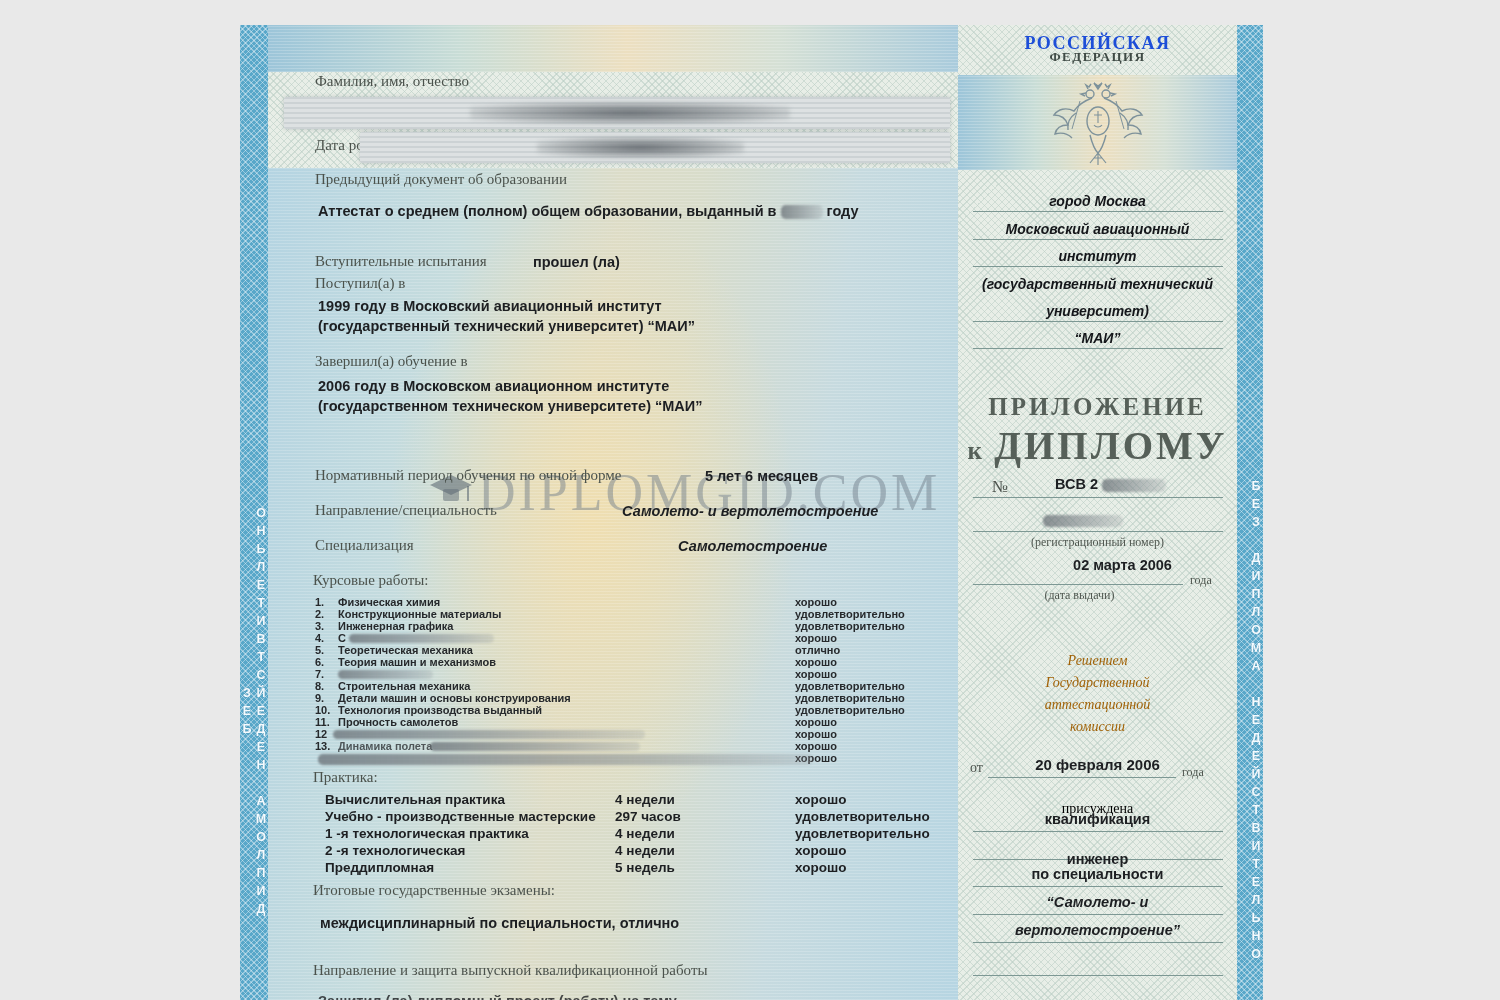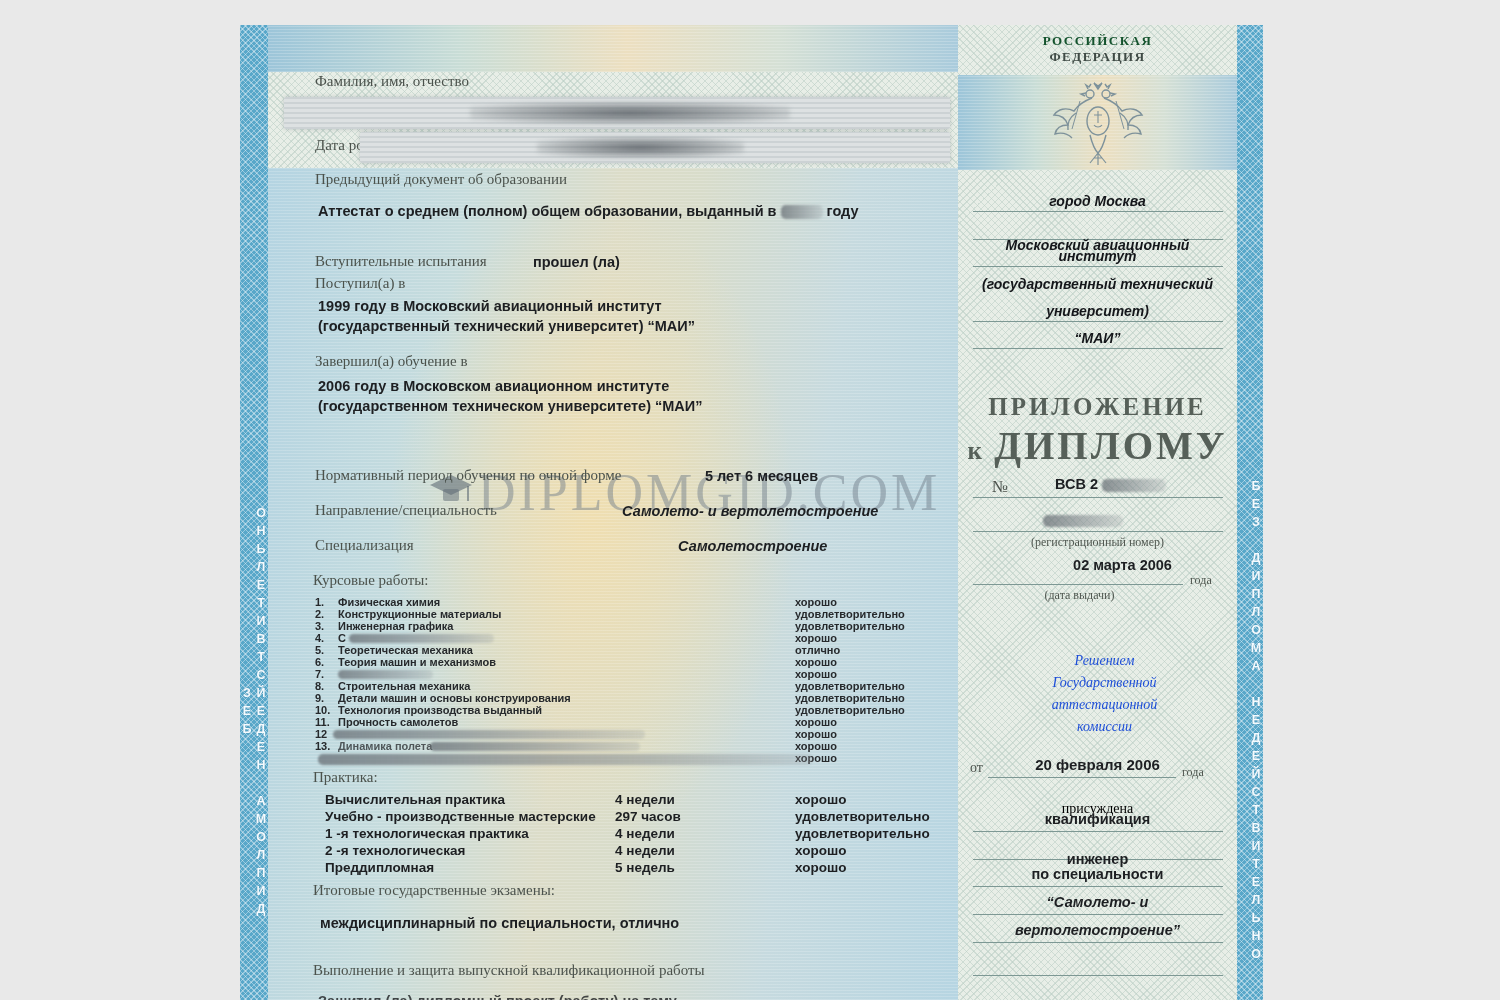--- a/index.html
+++ b/index.html
@@ -85,21 +85,21 @@
   .pr-row{position:absolute;left:78px;width:640px;height:16px;z-index:3;}
   .pr-name{position:absolute;left:0;top:0;font-weight:bold;font-size:13.5px;color:#1d1f22;white-space:nowrap;padding-left:7px;}
   .pr-dur{position:absolute;left:297px;top:0;font-weight:bold;font-size:13.5px;color:#1d1f22;white-space:nowrap;}
   .pr-grade{position:absolute;left:477px;top:0;font-weight:bold;font-size:13.5px;color:#1d1f22;white-space:nowrap;}
   
   .rc{position:absolute;left:718px;width:279px;text-align:center;z-index:3;}
   .rc-line{position:absolute;left:730px;width:255px;text-align:center;z-index:3;}
   .underline{position:absolute;left:733px;width:250px;border-bottom:1px solid #7d9894;z-index:2;}
   .inst{font-weight:bold;font-style:italic;font-size:14px;color:#14161a;}
   .title-ser{font-family:"Liberation Serif",serif;color:#566059;letter-spacing:3px;font-weight:600;}
-  .dec{font-family:"Liberation Serif",serif;font-style:italic;color:#1d4ed8;font-size:14px;padding-left:7px;}
+  .dec{font-family:"Liberation Serif",serif;font-style:italic;color:#a16207;font-size:14px;}
   
   #watermark{
     position:absolute;left:188px;top:438px;z-index:2;white-space:nowrap;
     font-family:"Liberation Serif",serif;font-size:52px;letter-spacing:3px;
     color:rgba(112,126,138,.48);display:flex;align-items:center;gap:4px;
   }
 </style>
 </head>
 <body>
 
@@ -256,24 +256,24 @@
     <span class="pr-grade">хорошо</span>
   </div>
   <div class="pr-row" style="top:835px;">
     <span class="pr-name">Преддипломная</span>
     <span class="pr-dur">5 недель</span>
     <span class="pr-grade">хорошо</span>
   </div>
 
   <div class="abs ser" style="left:73px;top:857px;">Итоговые государственные экзамены:</div>
   <div class="abs fill" style="left:80px;top:890px;">междисциплинарный по специальности, отлично</div>
-  <div class="abs ser" style="left:73px;top:937px;">Выполнение и защита выпускной квалификационной работы</div>
+  <div class="abs ser" style="left:73px;top:937px;">Направление и защита выпускной квалификационной работы</div>
   <div class="abs fill" style="left:78px;top:968px;opacity:.8;">Защитил (ла) дипломный проект (работу) на тему</div>
 
-  <div class="rc title-ser" style="top:8px;font-size:13px;letter-spacing:1.5px;color:#14532d;font-weight:bold;">РОССИЙСКАЯ</div>
+  <div class="rc title-ser" style="top:8px;font-size:18px;letter-spacing:1.5px;color:#1d4ed8;font-weight:bold;">РОССИЙСКАЯ</div>
   <div class="rc title-ser" style="top:24px;font-size:13px;letter-spacing:1.5px;color:#3f4a45;font-weight:bold;">ФЕДЕРАЦИЯ</div>
 
   <div class="rc" style="top:52px;">
     <svg width="96" height="90" viewBox="0 0 96 90" fill="none" stroke="#7e929b" stroke-width="1.4">
       <path d="M48 12 L44 6 L48 9 L52 6 Z" fill="#7e929b"></path>
       <circle cx="40" cy="17" r="4"></circle>
         <circle cx="56" cy="17" r="4"></circle>
       <path d="M36 16 l-5 1 4 2"></path>
         <path d="M60 16 l5 1 -4 2"></path>
       <path d="M38 12 l-2 -4 3 2 2 -3"></path>
@@ -285,21 +285,21 @@
       <ellipse cx="48" cy="44" rx="11" ry="14"></ellipse>
       <path d="M44 38 l8 0 M48 34 l0 12 M44 48 a5 5 0 0 0 8 0" stroke-width="1.1"></path>
       <path d="M40 58 C42 66 44 72 48 76 C52 72 54 66 56 58"></path>
       <path d="M48 76 L40 86 M48 76 L48 88 M48 76 L56 86 M44 81 L52 81" stroke-width="1.2"></path>
       <path d="M30 24 l-8 28 M66 24 l8 28" stroke-width="1"></path>
     </svg>
   </div>
 
   <div class="rc-line inst" style="top:168px;">город Москва</div>
   <div class="underline" style="top:186px;"></div>
-  <div class="rc-line inst" style="top:196px;margin-top:16px;">Московский авиационный</div>
+  <div class="rc-line inst" style="top:196px;">Московский авиационный</div>
   <div class="underline" style="top:214px;"></div>
   <div class="rc-line inst" style="top:223px;">институт</div>
   <div class="underline" style="top:241px;"></div>
   <div class="rc-line inst" style="top:251px;">(государственный технический</div>
   <div class="rc-line inst" style="top:278px;">университет)</div>
   <div class="underline" style="top:296px;"></div>
   <div class="rc-line inst" style="top:305px;">“МАИ”</div>
   <div class="underline" style="top:323px;"></div>
 
   <div class="rc title-ser" style="top:368px;font-size:25px;">ПРИЛОЖЕНИЕ</div>

